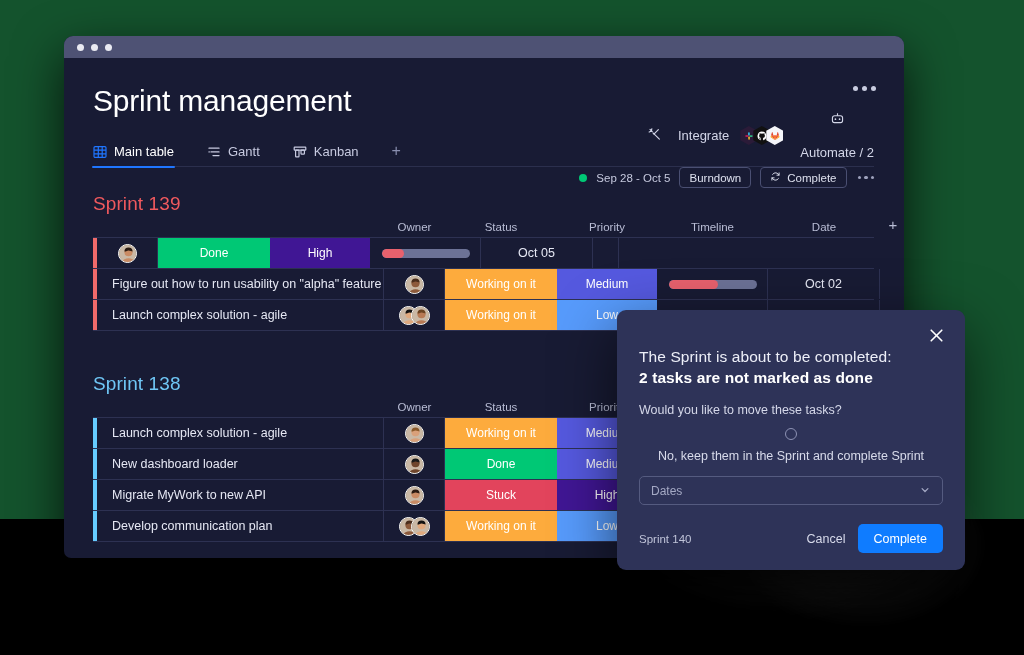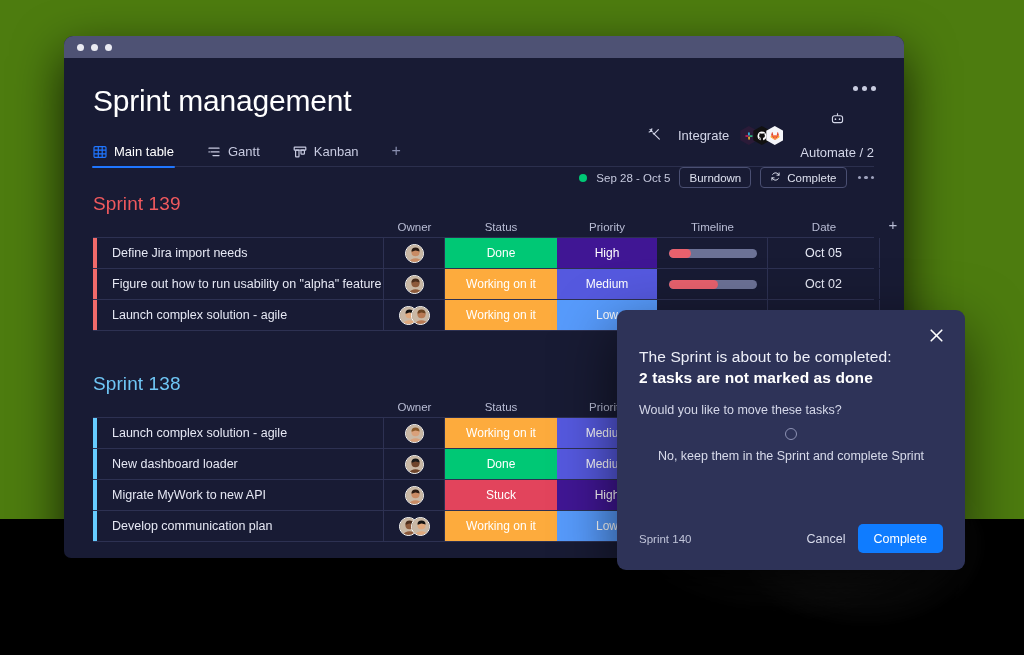--- a/index.html
+++ b/index.html
@@ -2,21 +2,21 @@
 <html><head>
 <meta charset="utf-8">
 <style>
   * { box-sizing: border-box; margin: 0; padding: 0; }
   html, body {
     width: 1024px; height: 655px;
     background: #000000;
     font-family: "Liberation Sans", sans-serif;
     overflow: hidden;
   }
-  #stage { position: relative; width: 1024px; height: 519px; background:#4d7c0f; }
+  #stage { position: relative; width: 1024px; height: 519px; background:#14532d; }
 
   
   .glow {
     position:absolute; border-radius:50%;
     background: radial-gradient(closest-side, rgba(255,255,255,0.115), rgba(255,255,255,0.045) 55%, rgba(255,255,255,0) 78%);
     filter: blur(7px);
     pointer-events:none;
   }
   #glow-a { left:540px; top:300px; width:470px; height:360px; }
   #glow-b { left:700px; top:430px; width:330px; height:230px; opacity:.85; }
@@ -352,21 +352,20 @@
           <div class="c-status">Status</div>
           <div class="c-priority">Priority</div>
           <div class="c-timeline">Timeline</div>
           <div class="c-date">Date</div>
           <div class="c-plus">+</div>
         </div>
 
         <div class="rows" id="rows-139">
             <div class="row">
               <div class="bar" style="background:#F06A6A"></div>
-              <div class="cell-title">Define Jira import needs</div>
               <div class="cell-owner">
                 <span class="av">
                   <svg width="19" height="19" viewBox="0 0 20 20">
                     <rect width="20" height="20" fill="#C9B8A5"></rect>
                     <circle cx="10" cy="7.6" r="4.3" fill="#C98B64"></circle>
                     <path d="M10 2.6a4.4 4.4 0 0 0-4.3 4.3c1.6.3 3-1 4.3-1.1 1.3-.1 3 .9 4.3 1.1A4.4 4.4 0 0 0 10 2.6z" fill="#2B1B12"></path>
                     <path d="M2.4 20c.6-4 3.7-6 7.6-6s7 2 7.6 6z" fill="#C98B64"></path>
                   </svg>
                 </span>
               </div>
@@ -555,20 +554,28 @@
     <div id="modal-h1">The Sprint is about to be completed:</div>
     <div id="modal-h2">2 tasks are not marked as done</div>
     <div id="modal-q">Would you like to move these tasks?</div>
 
     <div class="radio-line">
       <span class="radio"></span>
       <span class="radio-label">No, keep them in the Sprint and complete Sprint</span>
     </div>
 
 
+    <div id="modal-select">
+      <span id="select-value">Dates</span>
+      <span>
+        <svg width="12" height="12" viewBox="0 0 14 14" fill="none" stroke="#A4A9C4" stroke-width="1.4" stroke-linecap="round">
+          <path d="M3.6 5.4 L7 8.8 L10.4 5.4"></path>
+        </svg>
+      </span>
+    </div>
 
     <div id="modal-footer">
       <span id="sprint-next">Sprint 140</span>
       <span id="modal-cancel">Cancel</span>
       <button id="modal-complete">Complete</button>
     </div>
   </div>
 
 </div>
 

